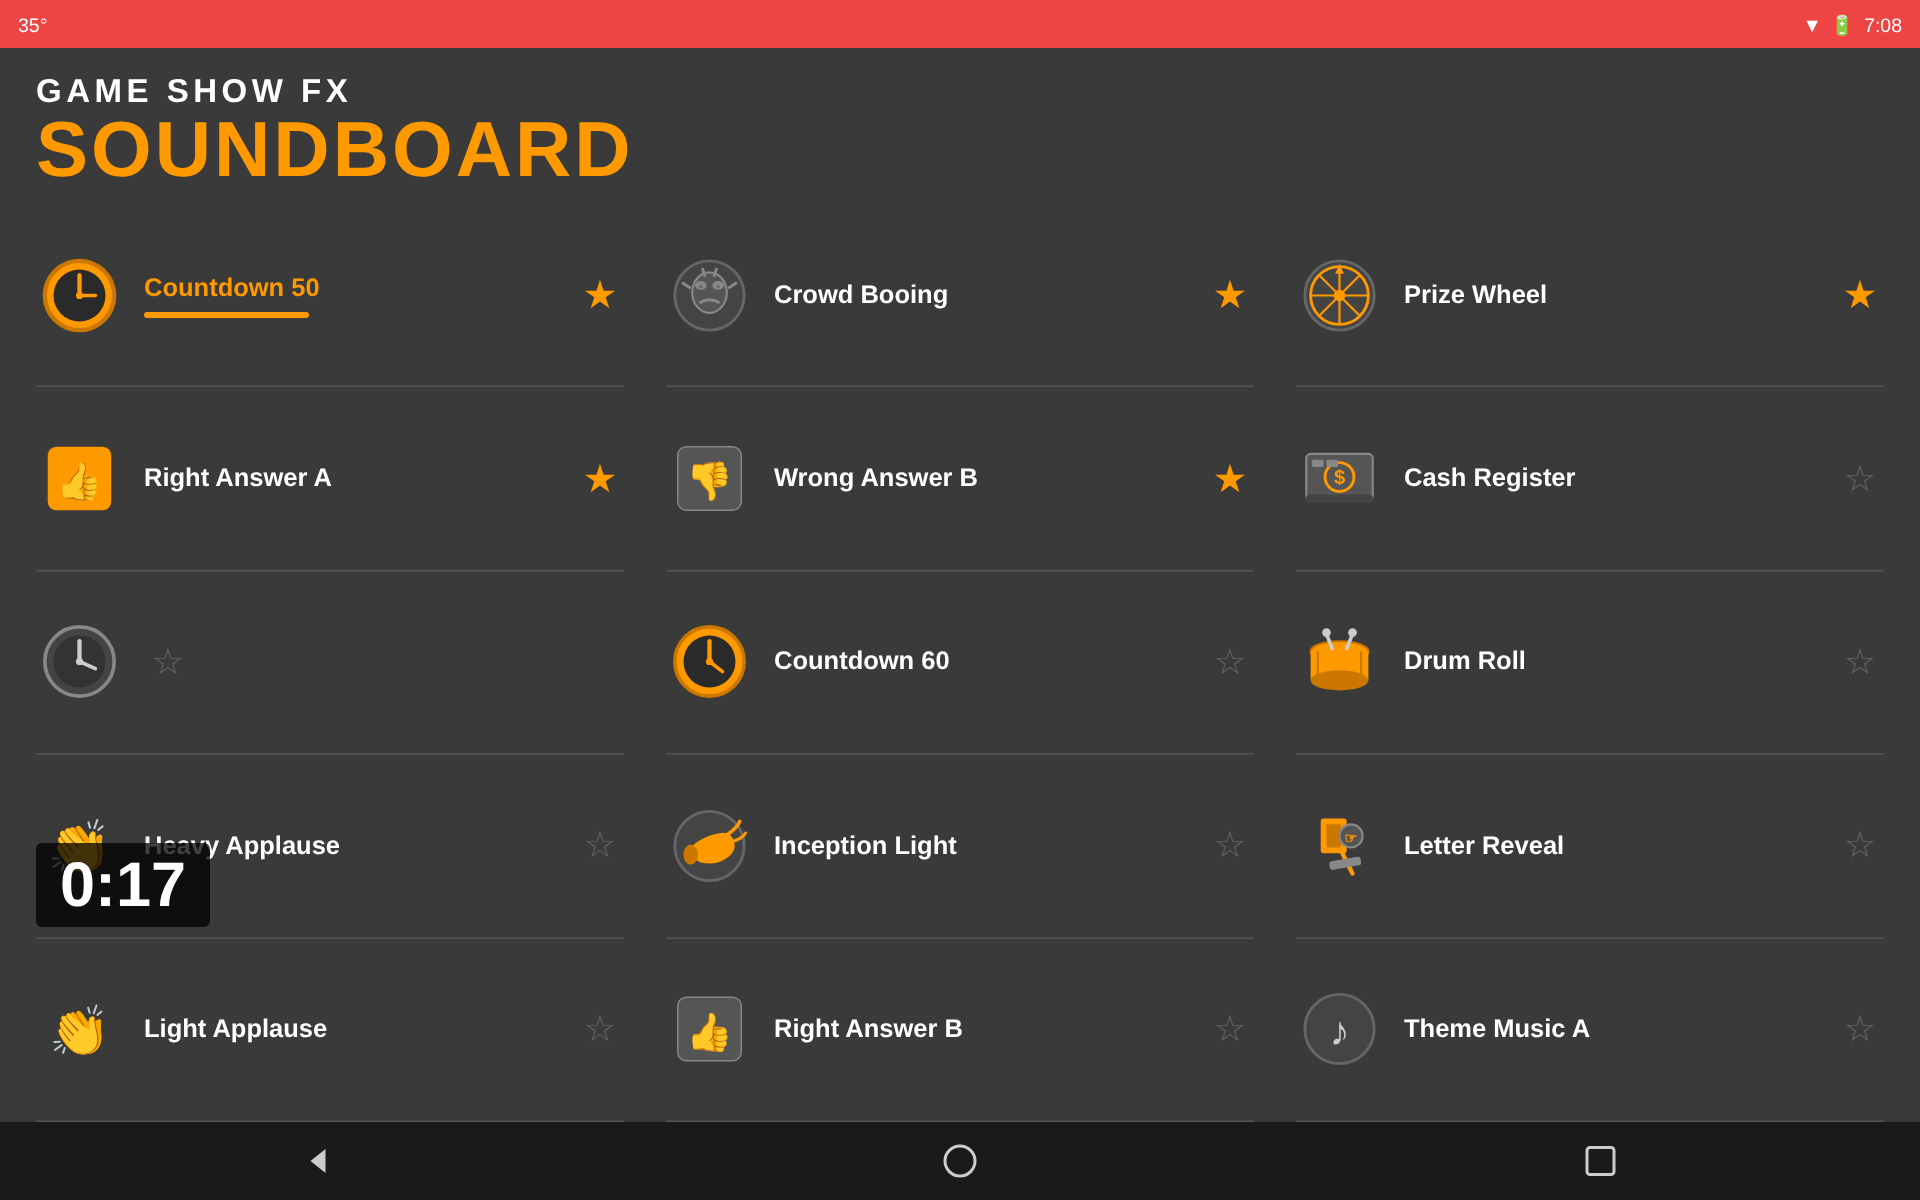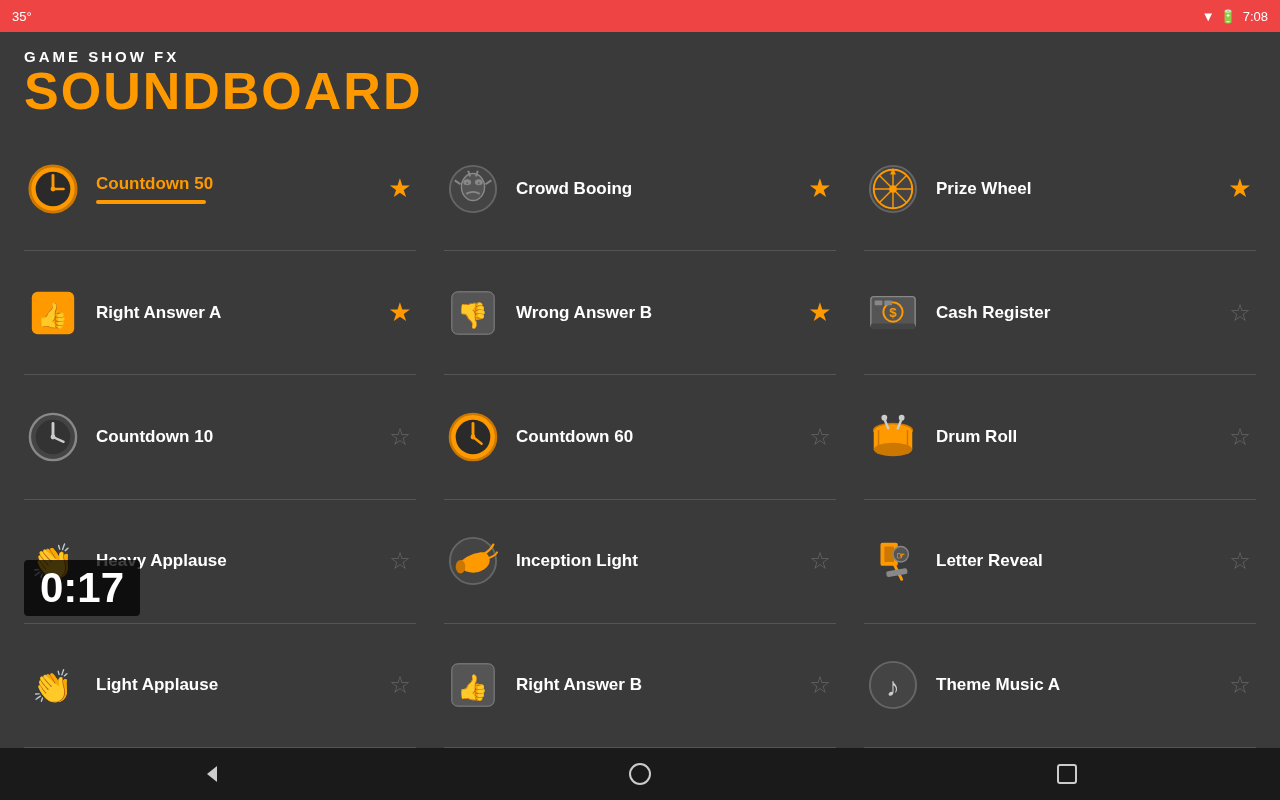--- a/index.html
+++ b/index.html
@@ -33,21 +33,21 @@
       display: flex;
       flex-direction: column;
     }
 
     
     .header {
       padding: 16px 24px 10px 24px;
       background: #3a3a3a;
     }
     .header-title-top {
-      font-size: 15px;
+      font-size: 22px;
       font-weight: bold;
       color: #fff;
       letter-spacing: 3px;
       text-transform: uppercase;
       
       font-family: 'Arial Black', sans-serif;
     }
     .header-title-bottom {
       font-size: 52px;
       font-weight: 900;
@@ -315,23 +315,20 @@
     <div class="sound-item">
       <div class="sound-item-inner">
         <div class="sound-icon">
           <svg viewBox="0 0 54 54">
             <circle cx="27" cy="27" r="24" fill="#444" stroke="#888" stroke-width="2.5"></circle>
             <circle cx="27" cy="27" r="18" fill="#333"></circle>
             <line x1="27" y1="27" x2="27" y2="13" stroke="#ccc" stroke-width="3" stroke-linecap="round"></line>
             <line x1="27" y1="27" x2="38" y2="32" stroke="#ccc" stroke-width="2.5" stroke-linecap="round"></line>
             <circle cx="27" cy="27" r="2.5" fill="#ccc"></circle>
           </svg>
-        </div>
-        <div class="sound-info">
-          <div class="sound-name">Countdown 10</div>
         </div>
         <div class="star-btn">
           <span class="star-empty">☆</span>
         </div>
       </div>
       <div class="divider"></div>
     </div>
 
     <div class="sound-item">
       <div class="sound-item-inner">

